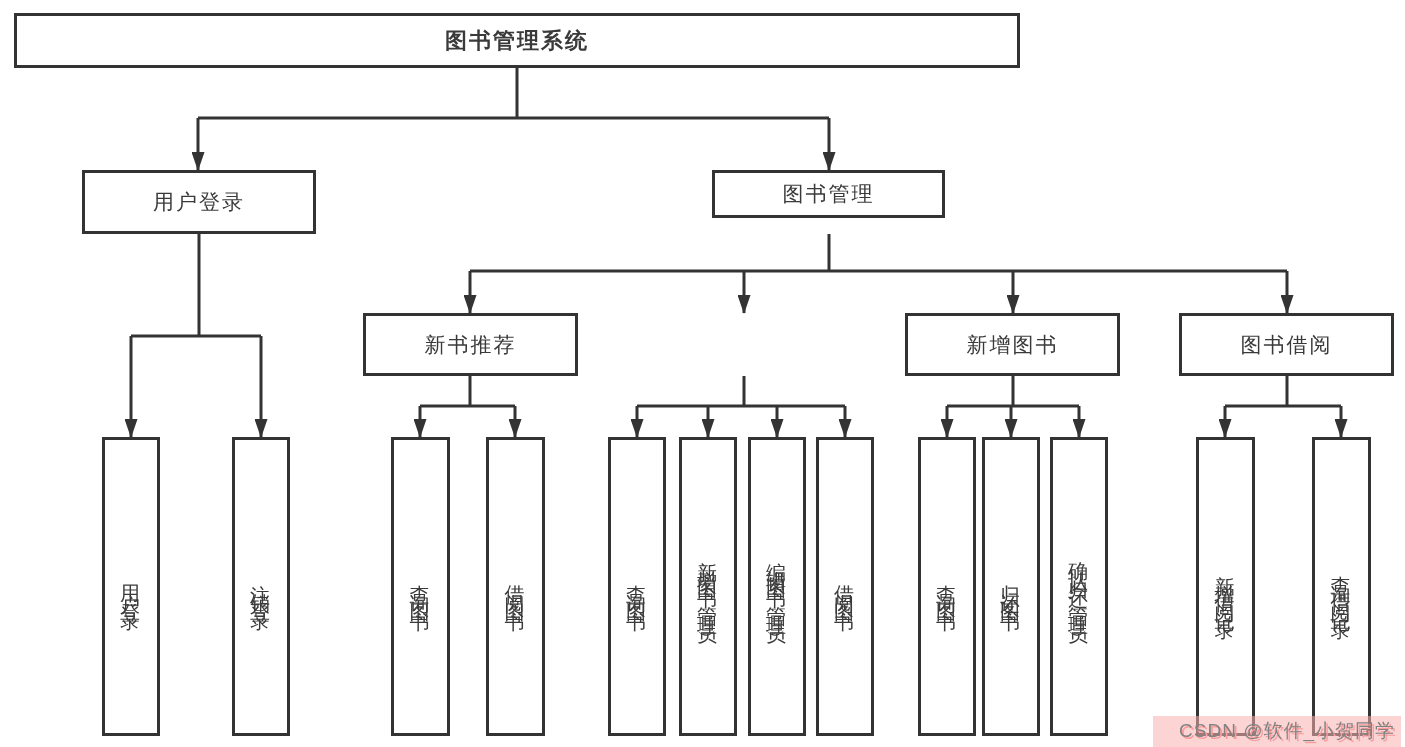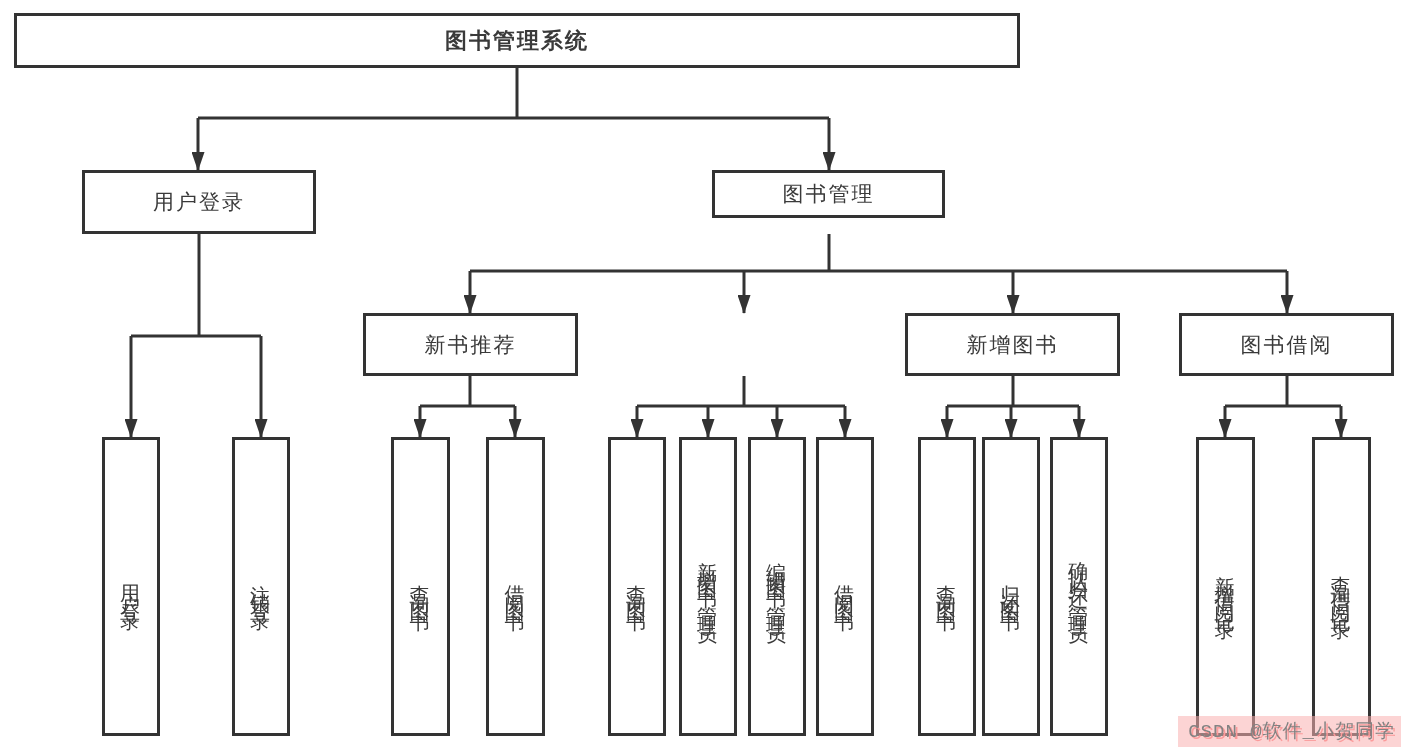--- a/index.html
+++ b/index.html
@@ -20,27 +20,26 @@
   }
   .h{font-size:21px;letter-spacing:2px;}
   .lvl1{font-size:22px;font-weight:bold;}
   .v{
     writing-mode:vertical-rl;text-orientation:mixed;
     font-size:20px;letter-spacing:9px;
     display:flex;align-items:center;justify-content:center;
   }
   .watermark{
     position:absolute;right:4px;bottom:0;
-    height:27px;padding:1px 6px 3px 10px;
+    height:27px;padding:1px 6px 3px 26px;
     display:flex;align-items:center;
     background:rgba(250,176,176,0.55);
     color:#828282;font-size:19px;letter-spacing:1px;
     text-shadow:2px 2px 0 #fb9b9b;
     white-space:nowrap;
-    font-family:Liberation Mono, monospace;
   }
 </style>
 </head>
 <body>
 
 <div class="stage">
 
   <svg class="wires" viewBox="0 0 1405 747" xmlns="http://www.w3.org/2000/svg">
     <defs>
       <marker id="ah" viewBox="0 0 19 13" refX="18" refY="6.5" markerWidth="19" markerHeight="13" markerUnits="userSpaceOnUse" orient="auto">

